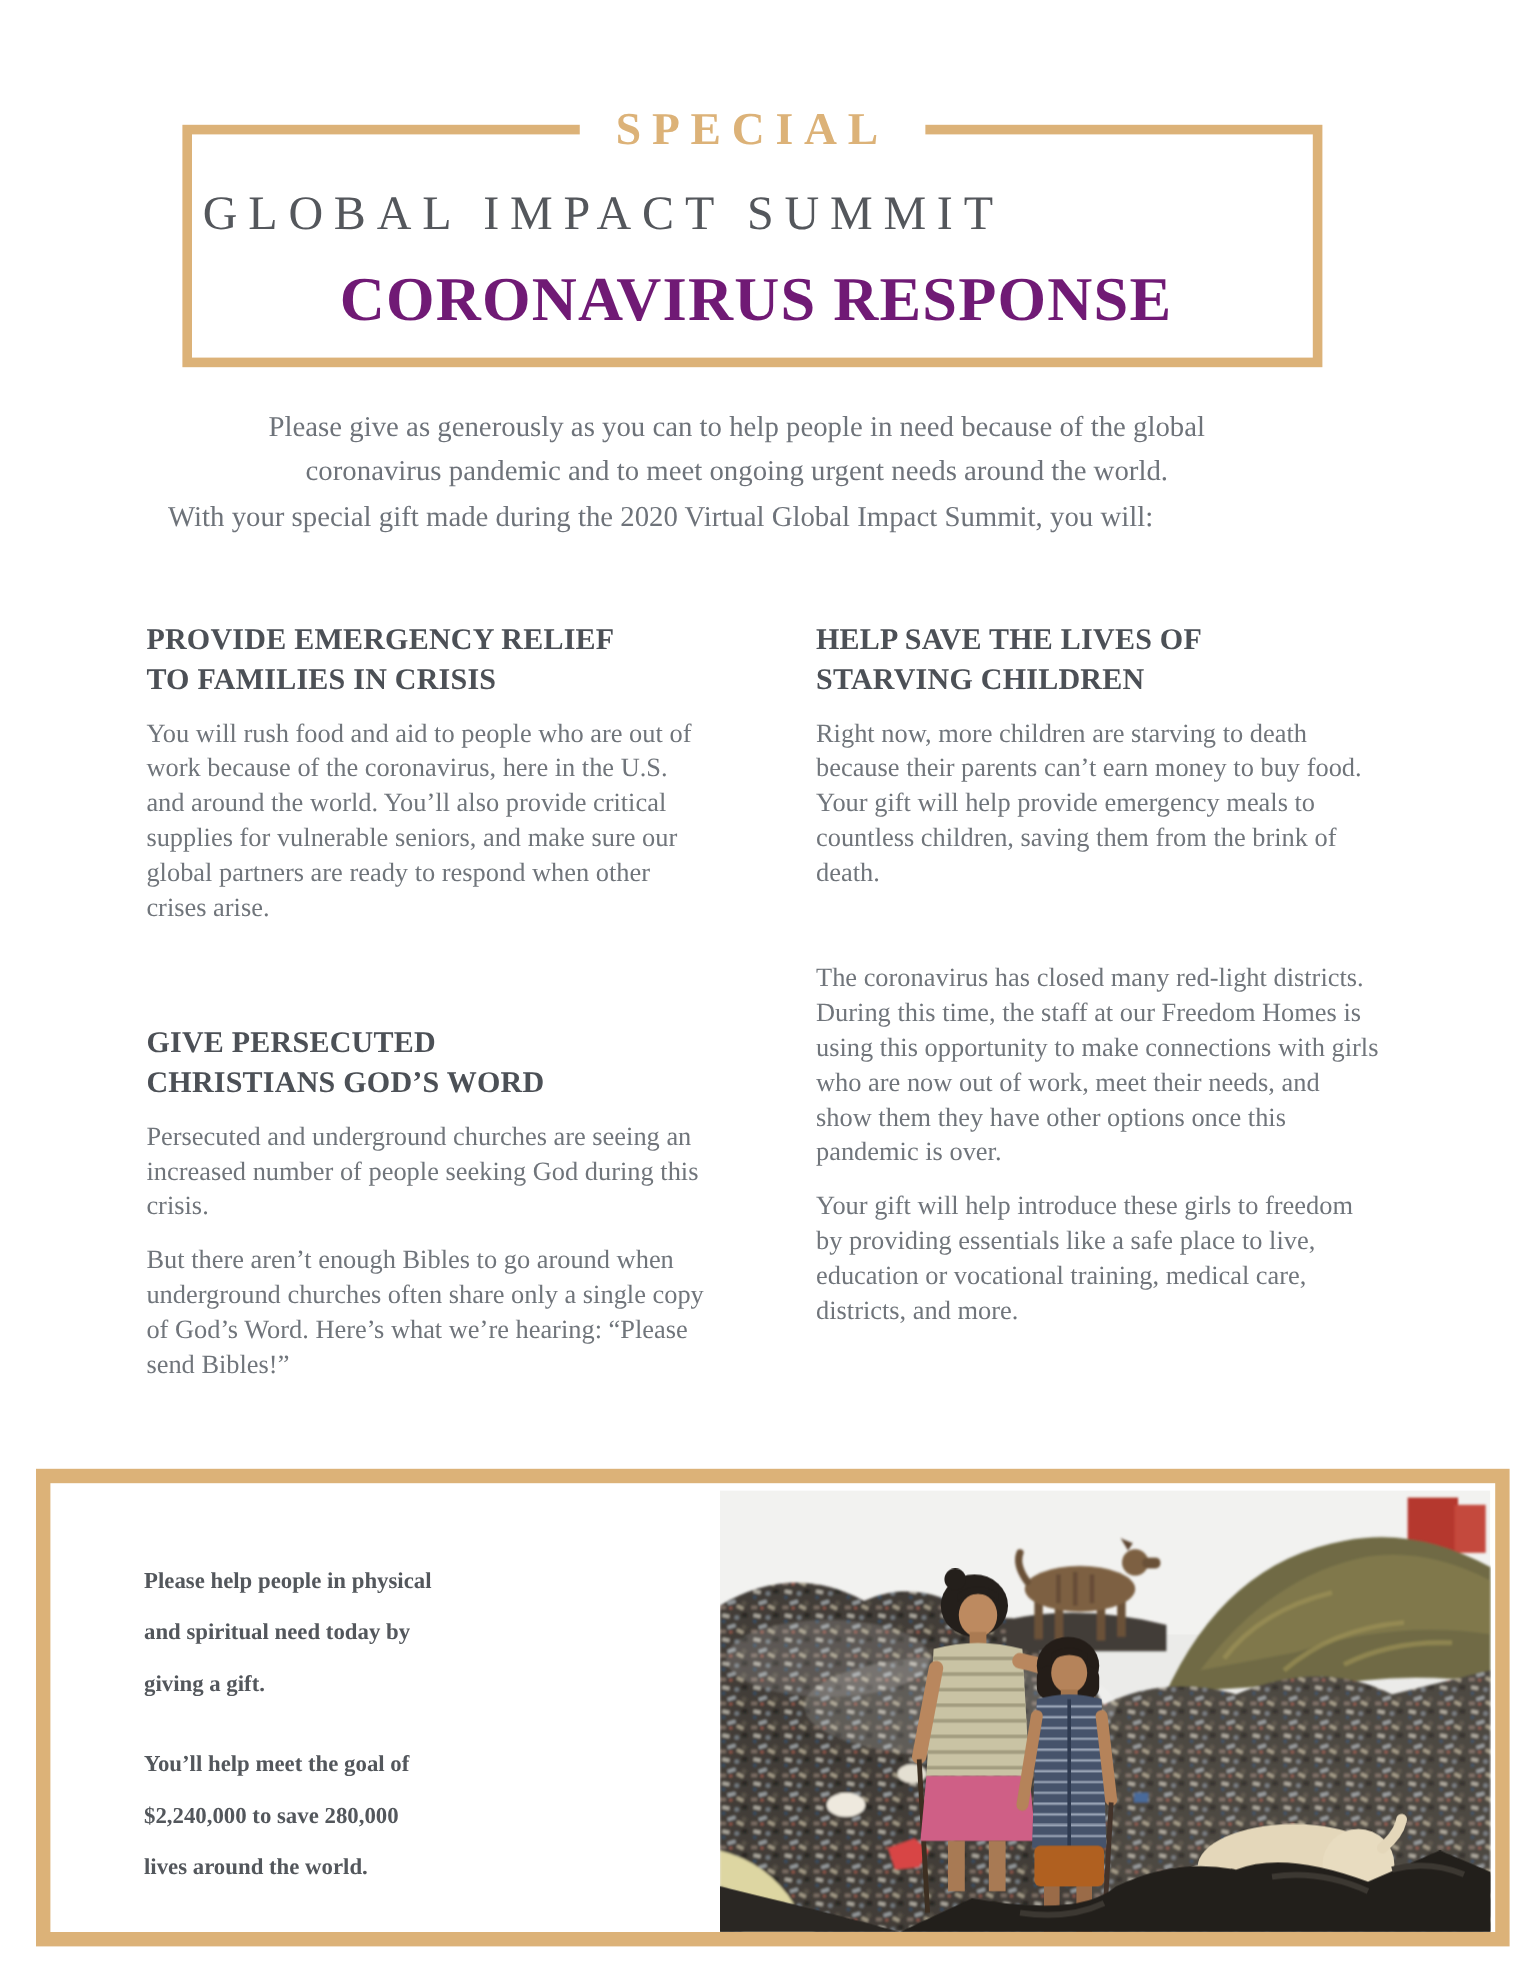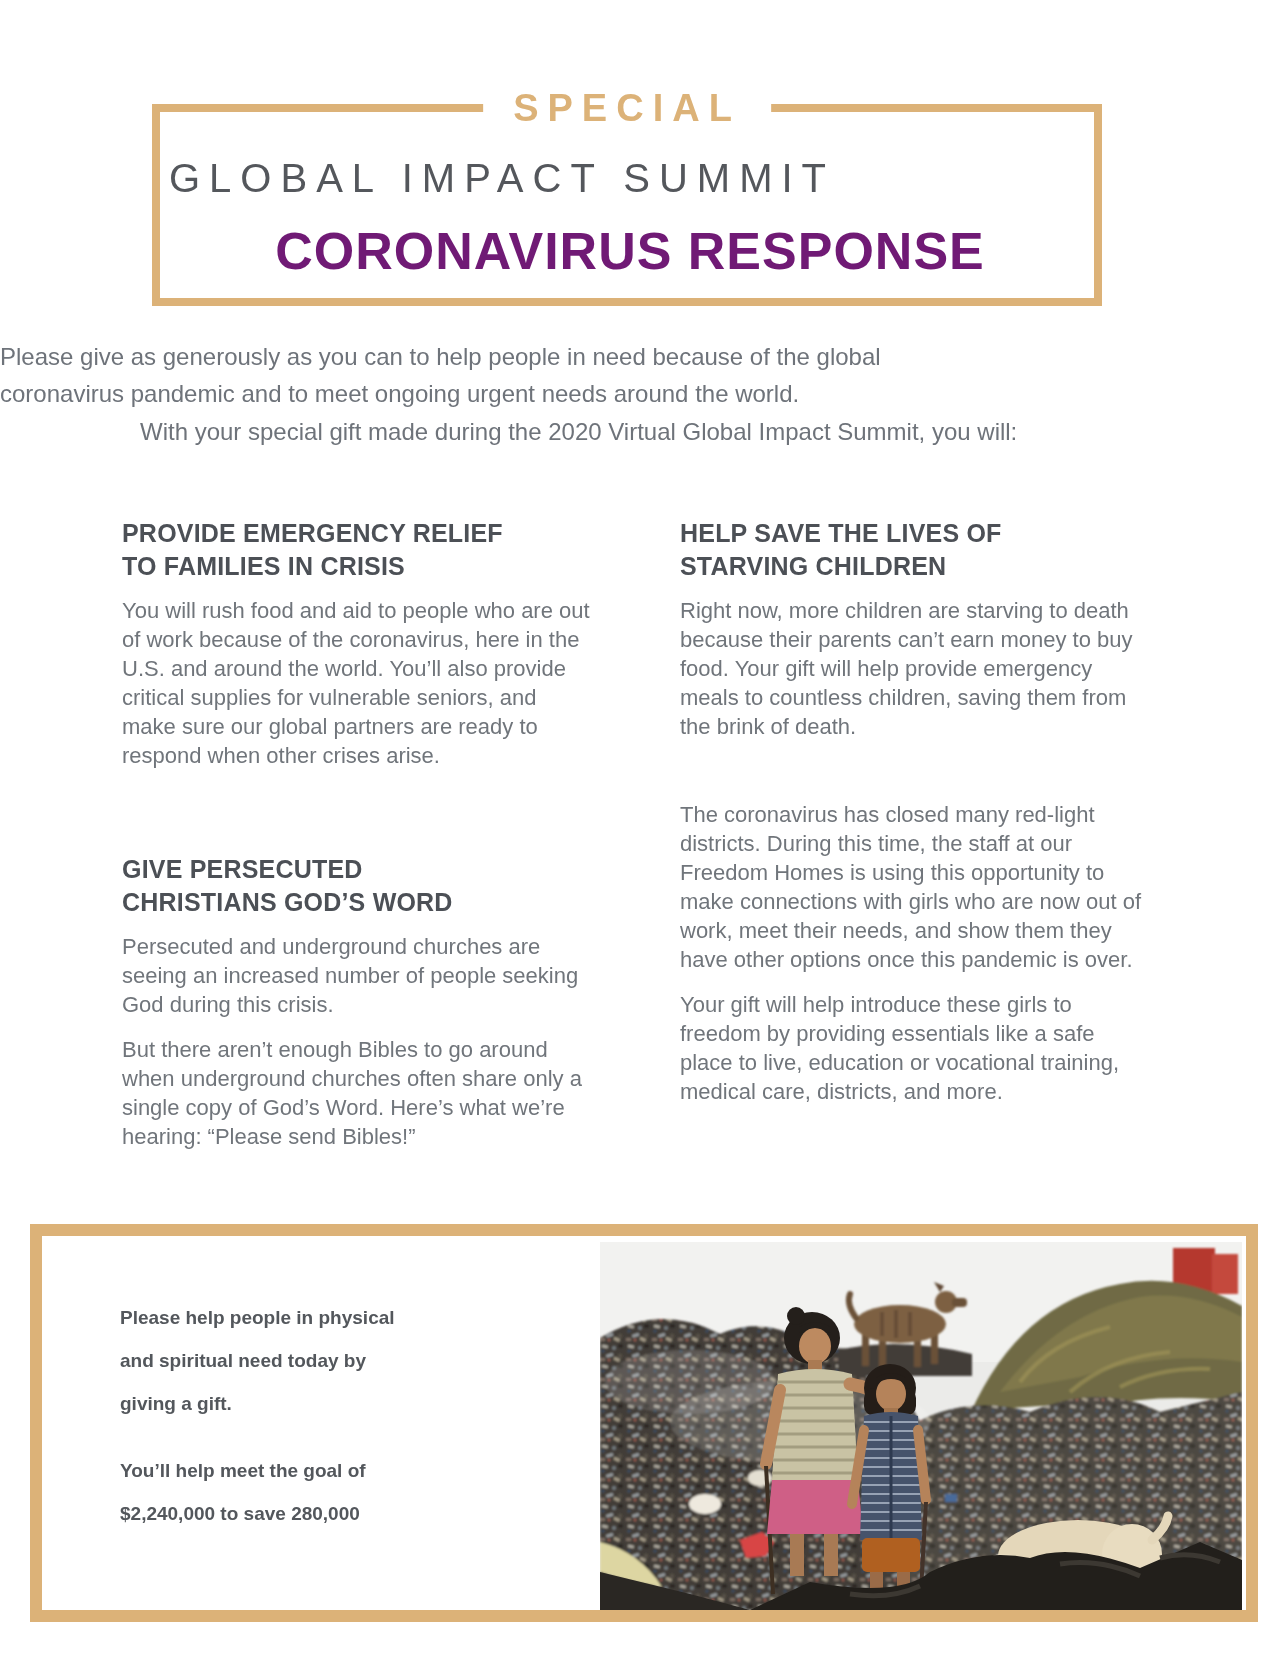--- a/index.html
+++ b/index.html
@@ -1,31 +1,31 @@
 <!DOCTYPE html>
 <html><head>
 <meta charset="utf-8">
 <style>
   html,body{margin:0;padding:0;background:#ffffff;}
   .page{position:relative;width:1280px;height:1656px;background:#ffffff;overflow:hidden;
-        font-family:Liberation Sans, sans-serif;}
+        font-family:Liberation Serif, serif;}
 
   
   .hero-box{position:absolute;left:152px;top:104px;width:950px;height:202px;
             border:8px solid #dcb278;box-sizing:border-box;background:#ffffff;}
   .hero-badge{position:absolute;left:50%;top:-4px;transform:translate(-50%,-50%);
               background:#ffffff;padding:0 30px;white-space:nowrap;
               font-size:38px;font-weight:700;letter-spacing:9px;color:#dcb278;}
   .hero-title{margin-top:46px;font-size:40px;font-weight:400;
               letter-spacing:9px;padding-left:9px;color:#54575c;line-height:1;}
   .hero-subtitle{margin-top:27px;text-align:center;font-size:52px;font-weight:700;
               letter-spacing:1px;padding-left:6px;color:#701a75;line-height:1;}
 
   
-  .intro{position:absolute;left:0;top:338px;width:1228px;
+  .intro{position:absolute;left:0;top:338px;width:1228px;text-align:center;
          font-size:24px;line-height:37px;color:#6e737a;}
   .intro div{white-space:nowrap;}
   .lead-in{position:absolute;left:140px;top:418px;font-size:24px;color:#6e737a;white-space:nowrap;}
 
   
   .section{position:absolute;box-sizing:border-box;}
   .sec-heading{font-size:25px;font-weight:700;line-height:33px;color:#4c5056;letter-spacing:0.2px;}
   .sec-heading span{display:block;}
   .section p{margin:13px 0 0 0;font-size:22px;line-height:29px;color:#70757b;}
   .section p + p{margin-top:16px;}
@@ -96,20 +96,21 @@
 
   <div class="footer-text">
     <div class="fp">
       <div>Please help people in physical</div>
       <div>and spiritual need today by</div>
       <div>giving a gift.</div>
     </div>
     <div class="fp">
       <div>You’ll help meet the goal of</div>
       <div>$2,240,000 to save 280,000</div>
+      <div>lives around the world.</div>
     </div>
   </div>
 
   <figure class="photo" style="margin:0" role="img" aria-label="Two young girls standing in a garbage dump, a brown dog on the trash pile behind them and a cream-colored dog beside them">
     <svg viewBox="0 0 642 368" xmlns="http://www.w3.org/2000/svg">
       <defs>
         <pattern id="tp" width="26" height="20" patternUnits="userSpaceOnUse">
           <rect width="26" height="20" fill="#4a453f"></rect>
           <rect x="2" y="3" width="6" height="3" fill="#d9d4c8" transform="rotate(12 5 4)"></rect>
           <circle cx="14" cy="6" r="2" fill="#8a949e"></circle>

